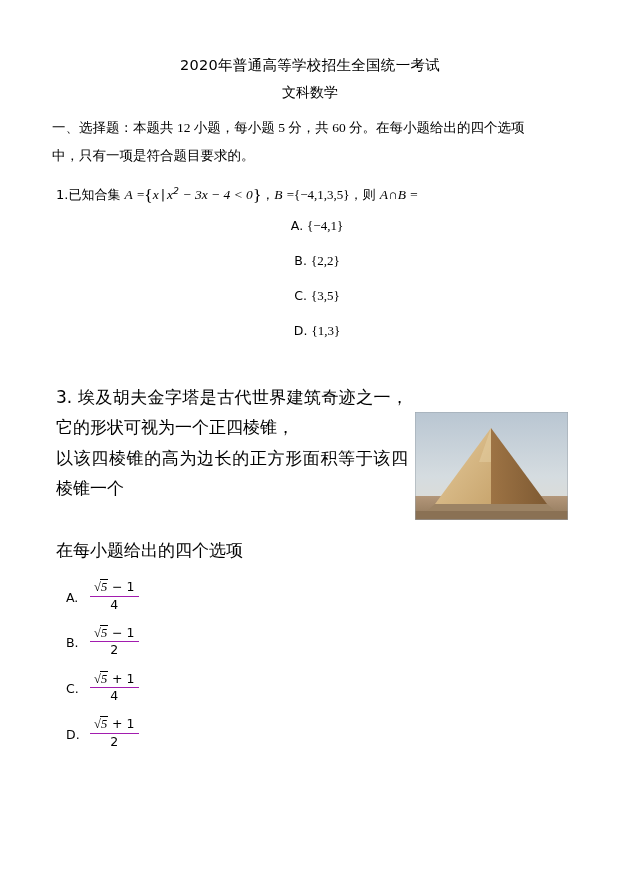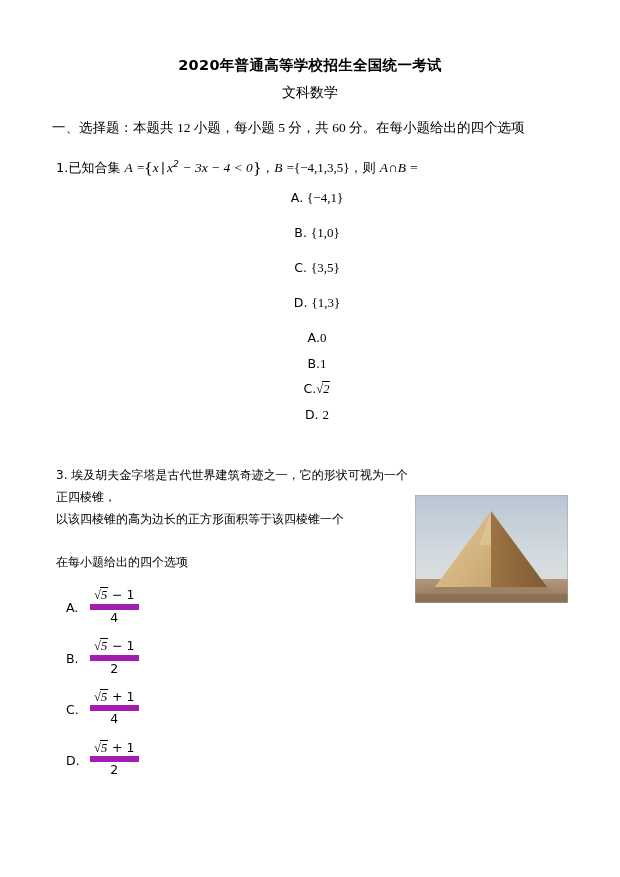--- a/index.html
+++ b/index.html
@@ -21,21 +21,21 @@
     box-sizing: border-box;
     padding: 56px 52px 20px 52px;
     position: relative;
   }
   .doc-title {
     text-align: center;
     font-size: 14.5px;
     font-family: "DejaVu Sans", sans-serif;
     letter-spacing: 0.3px;
     margin: 0 0 9px 0;
-    font-weight: bold;
+    font-weight: normal;
   }
   .doc-subtitle {
     text-align: center;
     font-size: 14px;
     font-family: Liberation Sans, sans-serif;
     margin: 8px 0 14px 0;
     font-weight: normal;
   }
   .para {
     font-size: 13.5px;
@@ -44,21 +44,21 @@
     margin: 0 0 10px 0;
     text-align: justify;
   }
   .q {
     font-size: 13px;
     font-family: "DejaVu Sans", sans-serif;
     line-height: 1.7;
     margin: 14px 0 4px 4px;
   }
   .q-body {
-    font-size: 12px;
+    font-size: 17px;
     font-family: "DejaVu Sans", sans-serif;
     line-height: 1.8;
     margin: 0 8px 0 4px;
     text-align: justify;
   }
   .opts {
     margin: 6px 0 0 4px;
   }
   .opt {
     font-size: 12.5px;
@@ -87,21 +87,21 @@
     text-align: center;
     font-size: 12.5px;
     line-height: 1.15;
     margin: 0 2px;
     position: relative;
     top: -1px;
   }
   .frac .num {
     display: block;
     padding: 0 4px 1px 4px;
-    border-bottom: 6px solid #a21caf;
+    border-bottom: 1px solid #a21caf;
   }
   .frac .den {
     display: block;
     padding: 1px 4px 0 4px;
   }
   .sqrt {
     display: inline-block;
     font-family: "Liberation Serif", serif;
     white-space: nowrap;
   }
@@ -159,39 +159,34 @@
 </style>
 </head>
 <body>
 
 <div class="page">
 
   <h1 class="doc-title">2020年普通高等学校招生全国统一考试</h1>
   <h2 class="doc-subtitle">文科数学</h2>
 
   <p class="para">一、选择题：本题共 12 小题，每小题 5 分，共 60 分。在每小题给出的四个选项</p>
+  <p class="para" style="margin-top:-6px;">中，只有一项是符合题目要求的。</p>
 
   <div class="q">
     <span>1.</span><span>已知合集 </span><span class="mth">A</span>
     <span class="set">=</span><span class="bigbrace">{</span><span class="mth">x</span><span class="vbar">|</span><span class="mth">x</span><sup class="exp">2</sup><span class="mth"> − 3x − 4 &lt; 0</span><span class="bigbrace">}</span><span>，</span><span class="mth">B</span>
     <span class="set">=</span><span class="set">{−4,1,3,5}</span><span>，则 </span><span class="mth">A∩B =</span>
   </div>
   <div class="opts">
     <div class="opt"><span>A.</span> <span class="set">{−4,1}</span></div>
-    <div class="opt"><span>B.</span> <span class="set">{1,0}</span></div>
+    <div class="opt"><span>B.</span> <span class="set">{2,2}</span></div>
     <div class="opt"><span>C.</span> <span class="set">{3,5}</span></div>
     <div class="opt"><span>D.</span> <span class="set">{1,3}</span></div>
   </div>
 
-  <div class="opts">
-    <div class="opt opt-tight"><span>A.</span><span class="set">0</span></div>
-    <div class="opt opt-tight"><span>B.</span><span class="set">1</span></div>
-    <div class="opt opt-tight"><span>C.</span><span class="sqrt"><span class="rad">√</span><span class="radicand">2</span></span></div>
-    <div class="opt opt-tight"><span>D.</span> <span class="set">2</span></div>
-  </div>
 
   <div class="q3-wrap" style="margin-top:42px;">
     <div class="q-body q3-text">
       <span>3.</span>
       <span>埃及胡夫金字塔是古代世界建筑奇迹之一，它的形状可视为一个正四棱锥，</span><br>
       <span>以该四棱锥的高为边长的正方形面积等于该四棱锥一个</span><br>
       <br>
       <span>在每小题给出的四个选项</span>
     </div>
 

